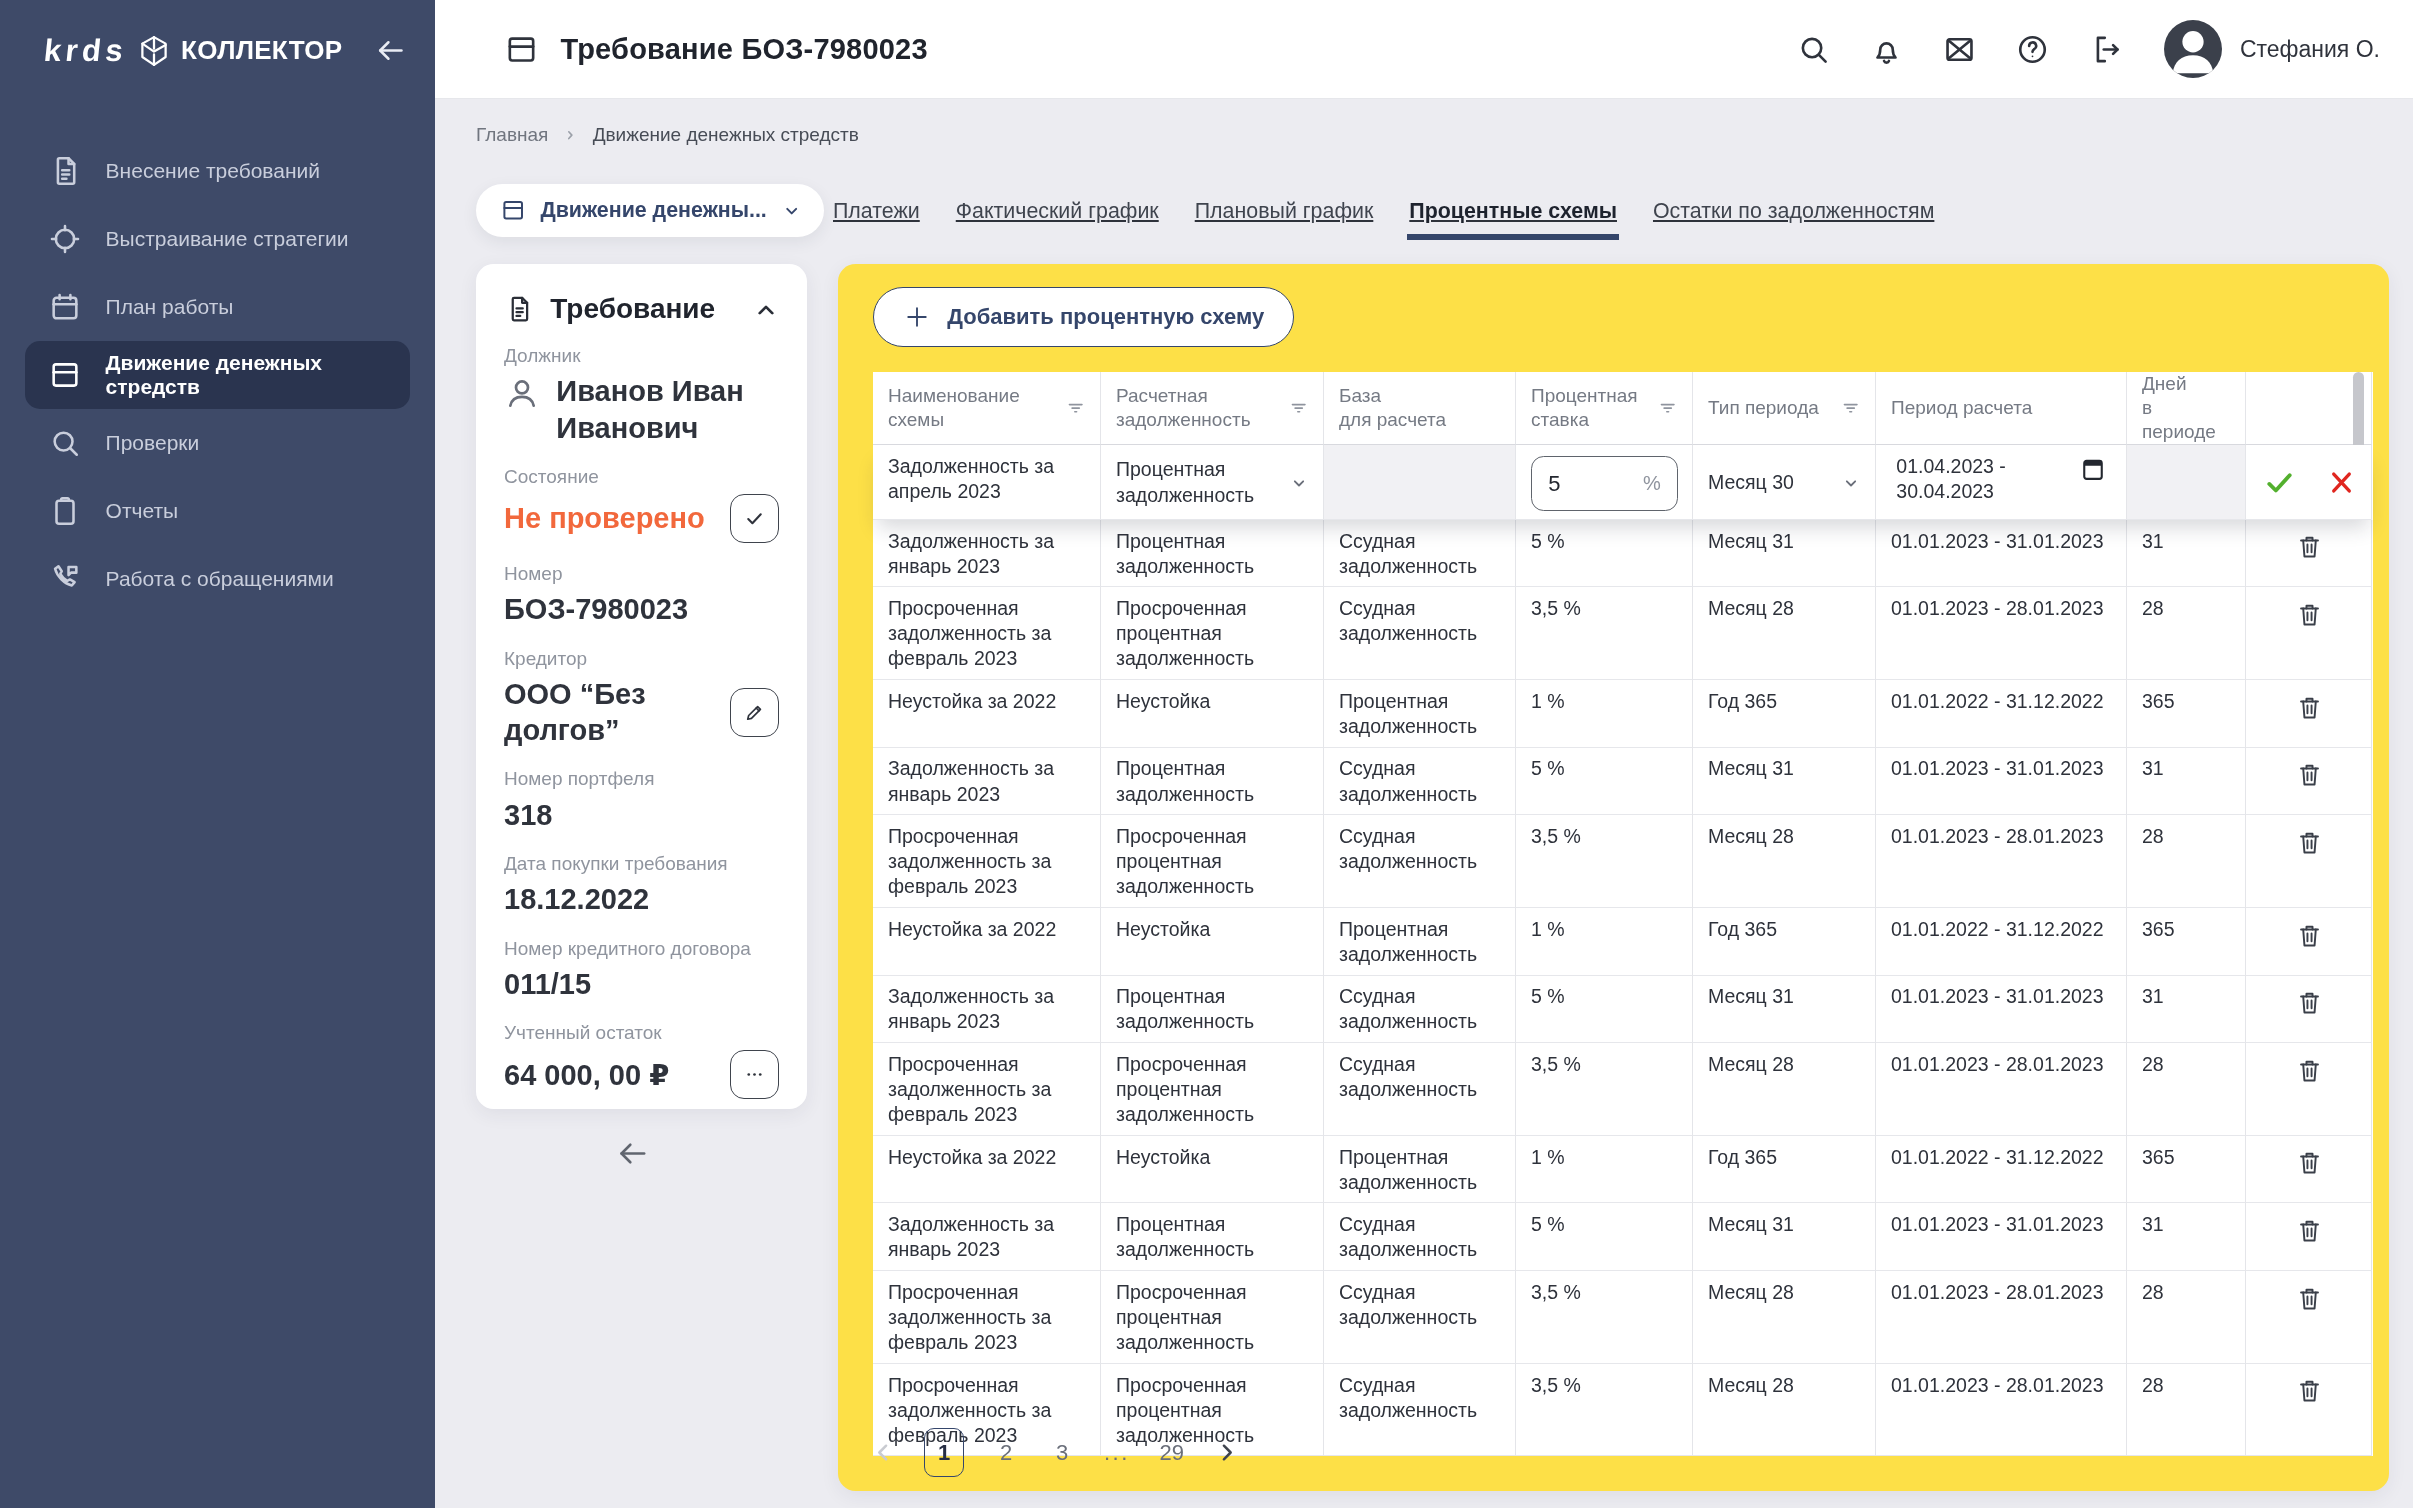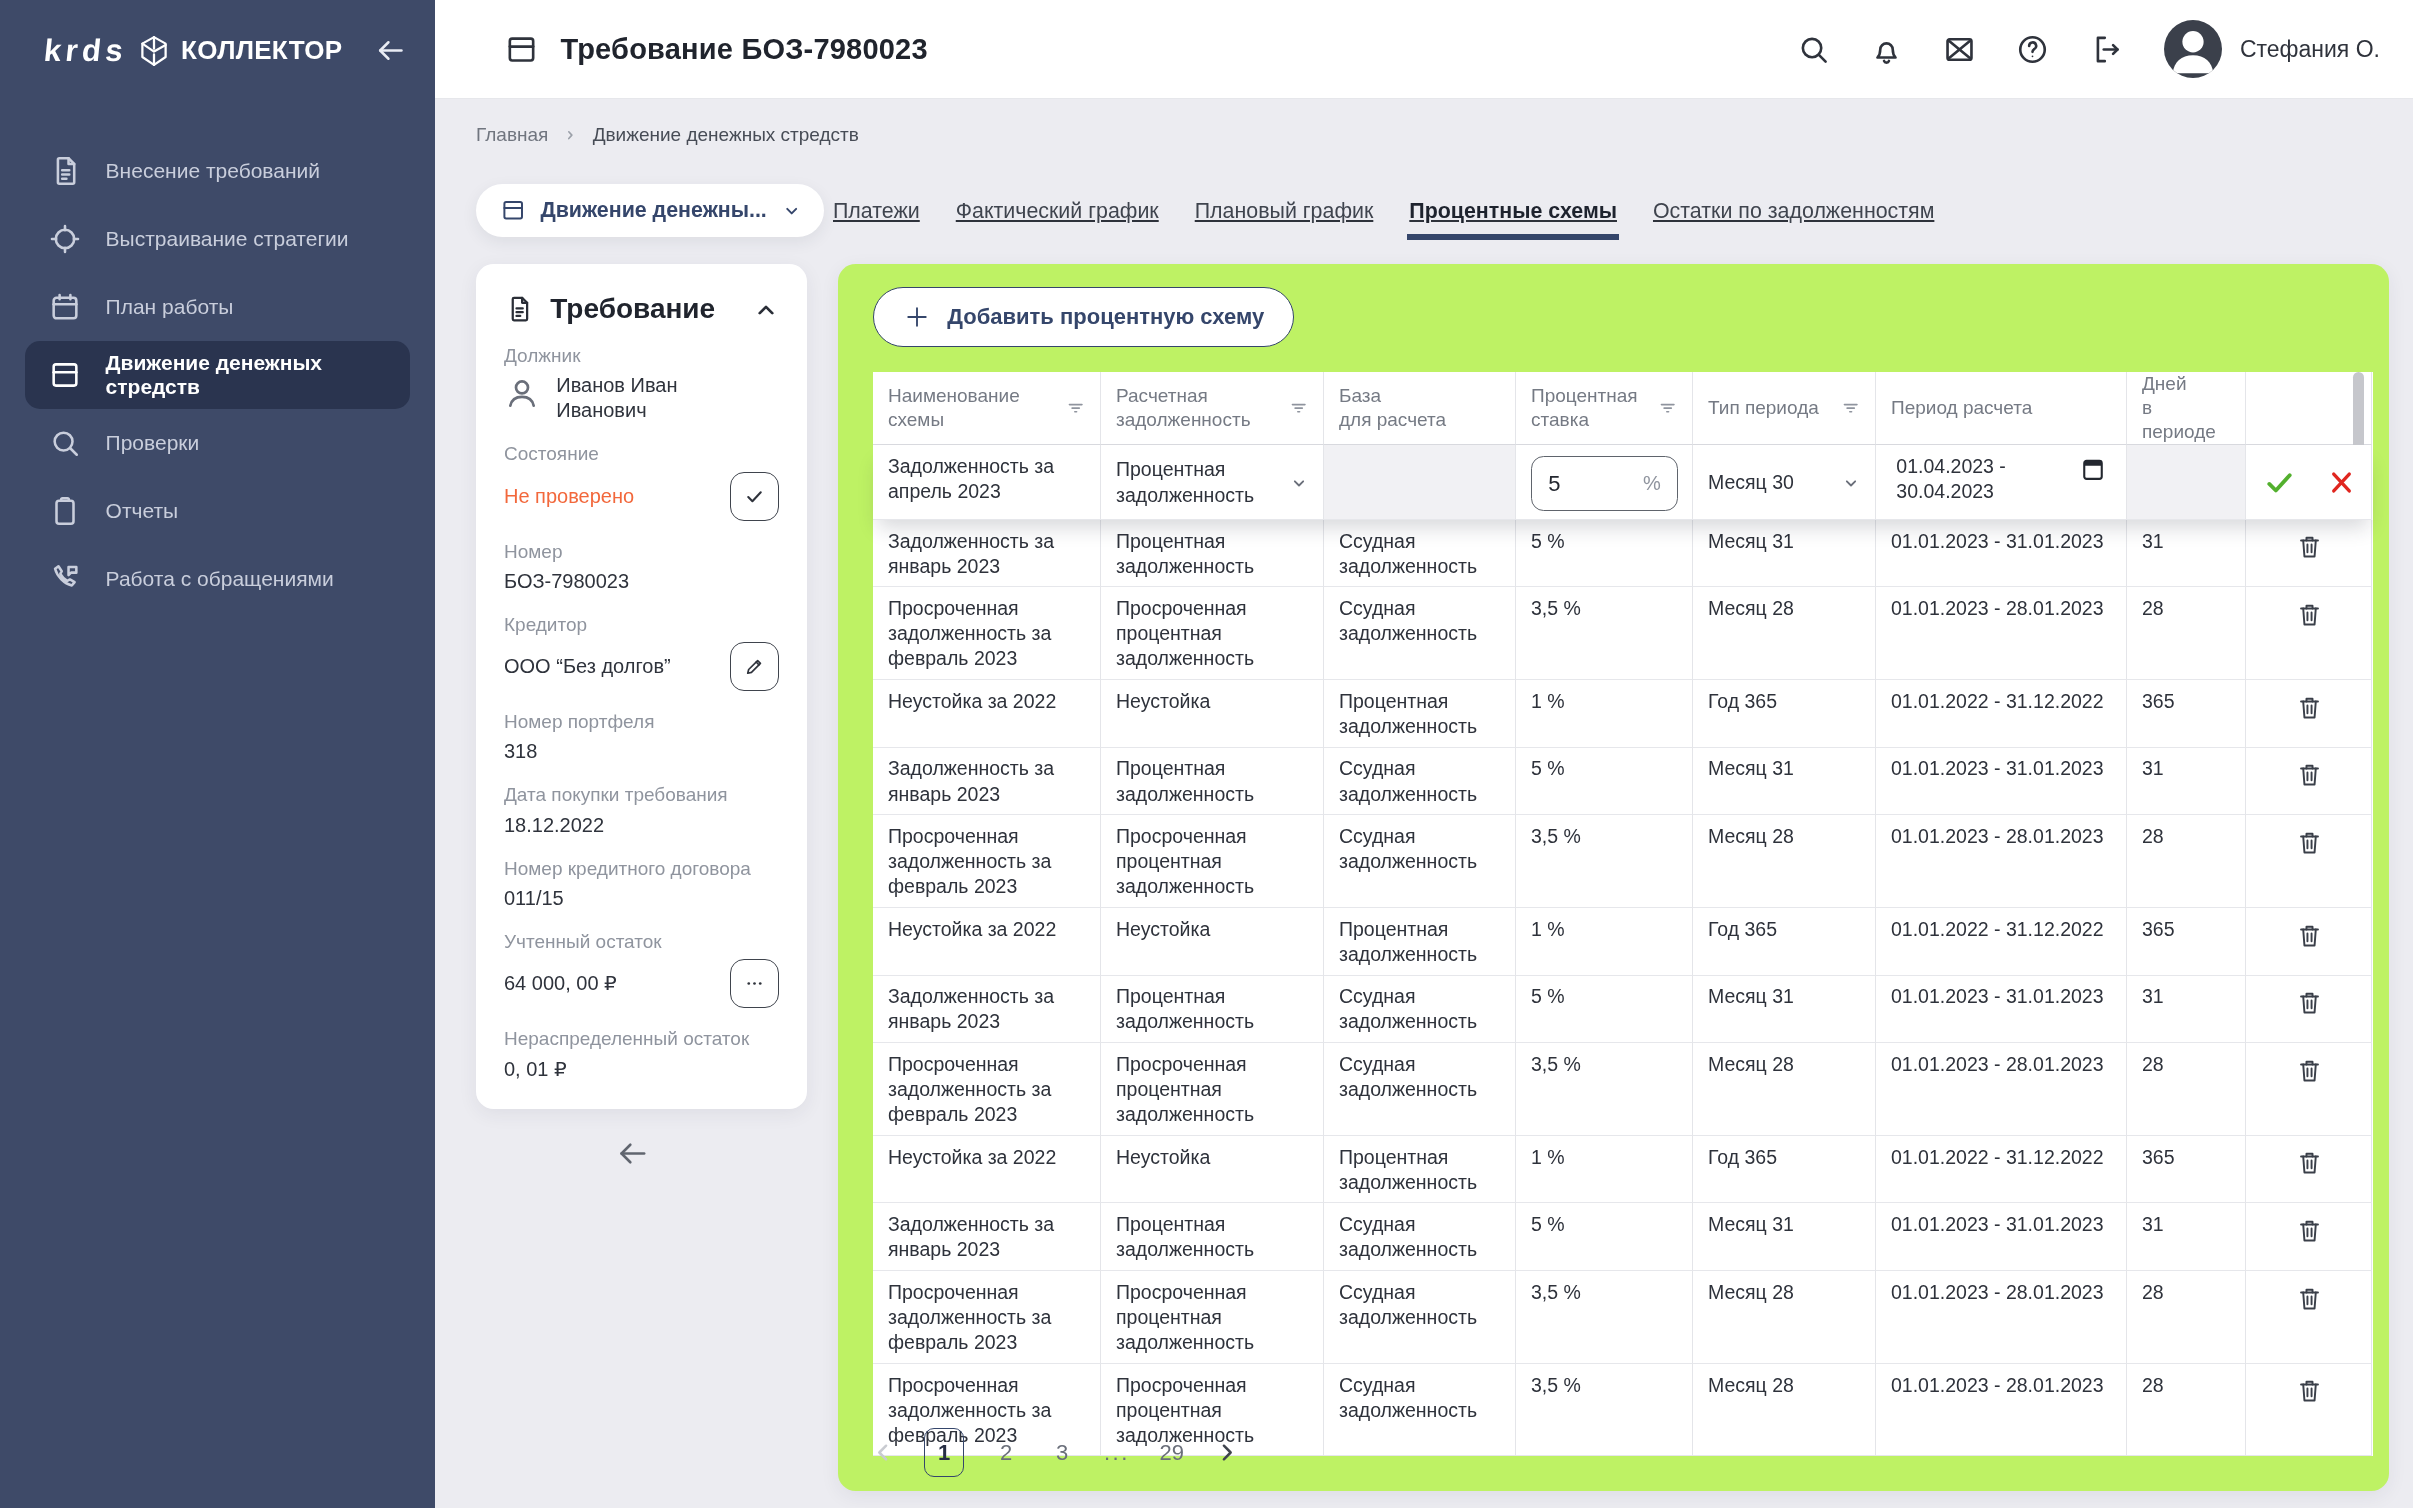--- a/index.html
+++ b/index.html
@@ -49,32 +49,32 @@
   .tab.active::after{content:"";position:absolute;left:-2.5px;right:-2.5px;bottom:0;height:5.7px;background:#35466B;}
 
   
   .left-card{position:absolute;left:41px;top:165px;width:331px;height:845px;background:#fff;border-radius:17.6px;box-shadow:0 5px 19px rgba(40,45,70,.07);padding:29px 28px;overflow:hidden;}
   .lc-title-row{display:flex;align-items:center;gap:16.3px;}
   .lc-title-row .ic{width:30px;height:30px;color:#2A2E37;}
   .lc-title{font-size:28px;font-weight:700;color:#20242D;flex:1;}
   .lc-collapse{width:28px;height:28px;color:#2F333C;background:none;border:none;padding:0;cursor:pointer;}
   .field{margin-top:20px;}
   .f-label{font-size:19px;color:#8F949E;margin-bottom:6.3px;}
-  .f-value{font-size:20px;color:#2F333C;line-height:1.25;}
+  .f-value{font-size:29px;color:#2F333C;line-height:1.25;font-weight:bold;}
   .f-row{display:flex;align-items:center;justify-content:space-between;gap:10px;}
   .debtor-row{display:flex;align-items:flex-start;gap:16.3px;}
   .debtor-row .ic{width:36px;height:36px;color:#6A6F7A;margin-top:1.3px;}
   .debtor-name{width:201px;}
   .sq-btn{width:49px;height:49px;min-width:49px;border:1.9px solid #3F444D;border-radius:14px;background:#fff;display:flex;align-items:center;justify-content:center;color:#2F333C;cursor:pointer;padding:0;}
   .sq-btn .ic{width:25px;height:25px;}
   .back-arrow{position:absolute;left:180px;top:1037px;width:35px;height:35px;color:#60656F;background:none;border:none;padding:0;cursor:pointer;}
   .back-arrow .ic{width:35px;height:35px;}
 
   
-  .main-card{position:absolute;left:403px;top:165px;width:1551px;height:1227px;background:#bef264;border-radius:17.6px;box-shadow:0 5px 19px rgba(40,45,70,.07);}
+  .main-card{position:absolute;left:403px;top:165px;width:1551px;height:1227px;background:#fde047;border-radius:17.6px;box-shadow:0 5px 19px rgba(40,45,70,.07);}
   .add-btn{position:absolute;left:35px;top:22.6px;height:60px;border-radius:30px;border:1.9px solid #35466B;display:inline-flex;align-items:center;gap:16.3px;padding:0 29px;font-size:22px;font-weight:700;color:#35466B;background:#fff;cursor:pointer;font-family:inherit;}
   .add-btn .ic{width:28px;height:28px;}
 
   .table{position:absolute;left:35px;top:108px;width:1500px;}
   .trow{display:flex;background:#fff;}
   .cell{padding:8.8px 14px 7.5px 15px;font-size:19.5px;line-height:1.29;color:#2E323B;border-right:0.6px solid #E4E5E9;border-bottom:1.3px solid #E6E7EB;}
   .c1{width:228px;} .c2{width:223px;} .c3{width:192px;} .c4{width:177px;}
   .c5{width:183px;} .c6{width:251px;} .c7{width:119px;} .c8{width:126px;}
   .thead .cell{display:flex;align-items:center;justify-content:space-between;gap:7.5px;color:#757A84;font-size:19px;height:73px;border-bottom:1.3px solid #D9DADF;padding-top:5px;padding-bottom:5px;}
   .hlabel{white-space:pre-line;line-height:1.25;}

